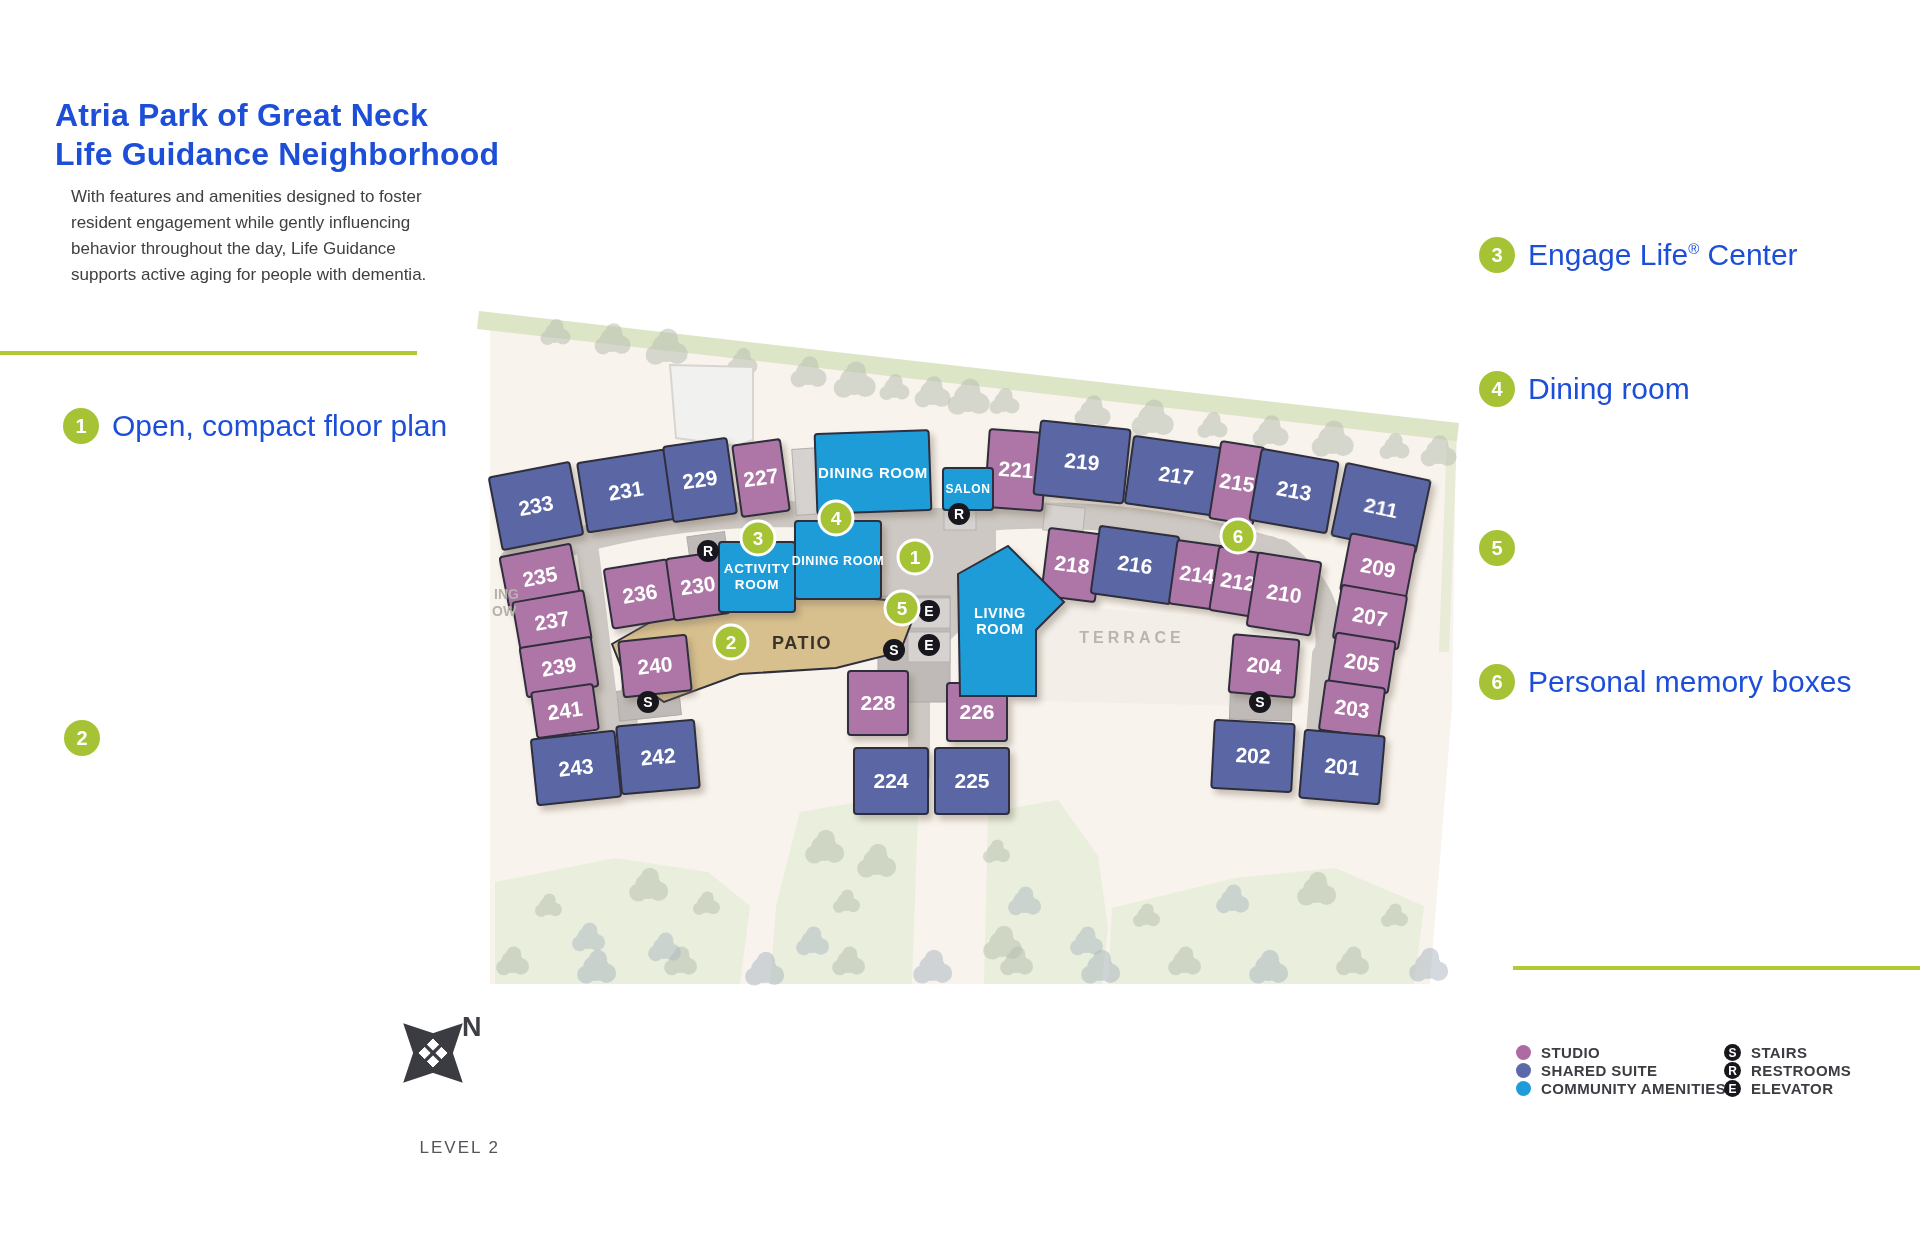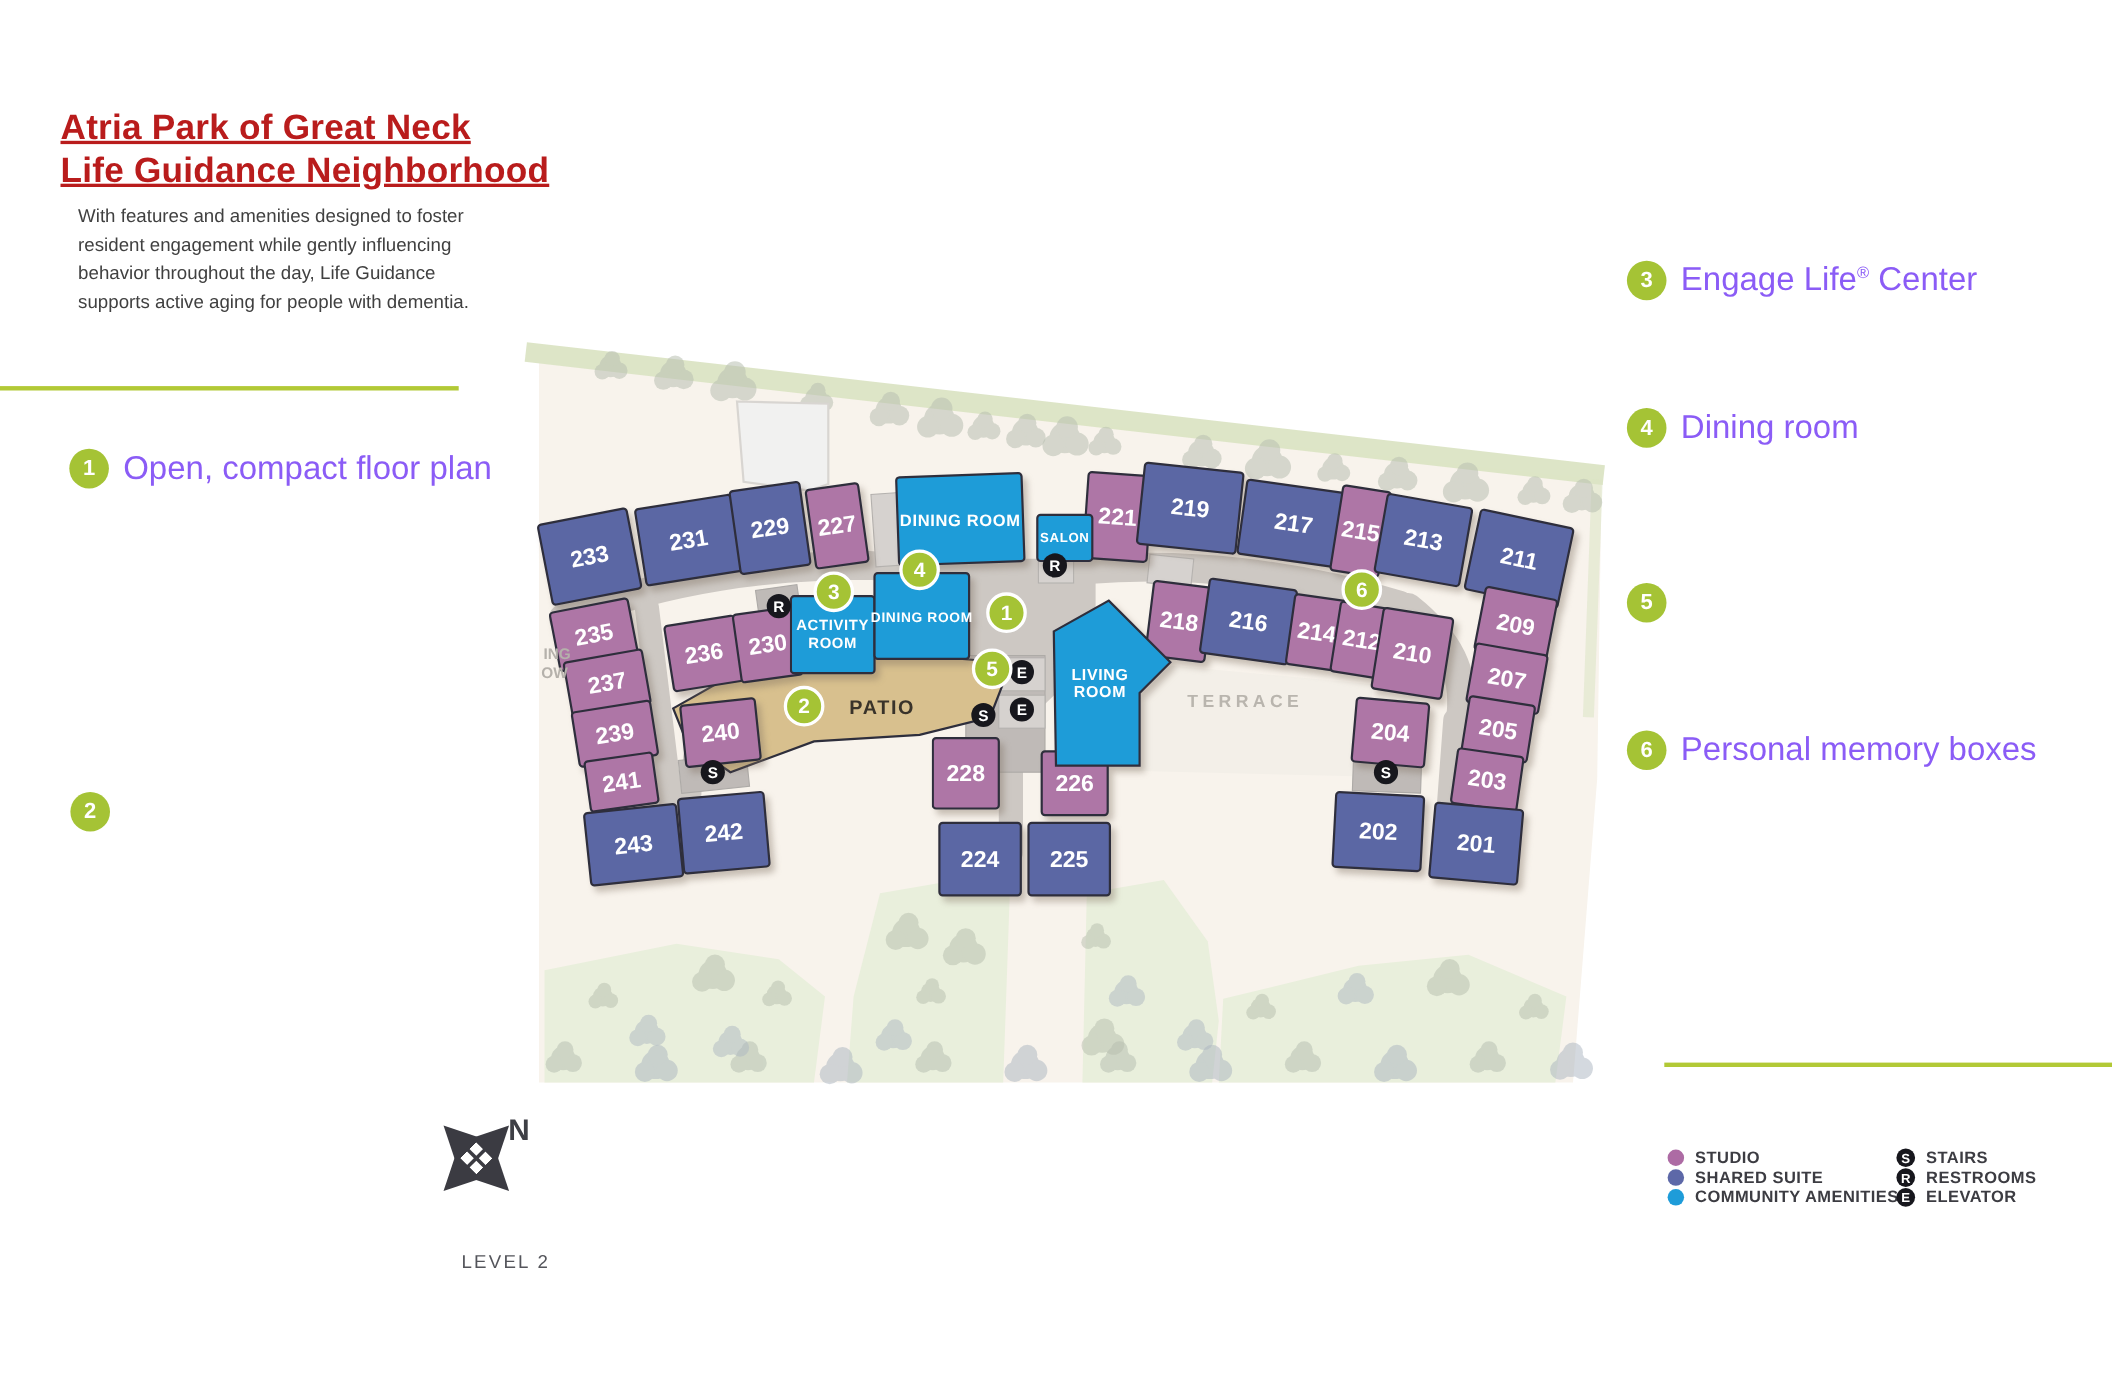--- a/index.html
+++ b/index.html
@@ -1,24 +1,24 @@
 <!DOCTYPE html>
 <html><head>
 <meta charset="utf-8">
 <style>
   html,body{margin:0;padding:0;}
   body{width:1920px;height:1252px;background:#fff;font-family:"Liberation Sans",sans-serif;position:relative;overflow:hidden;}
-  .title{position:absolute;left:55px;top:96px;font-size:32px;font-weight:700;color:#b91c1c;line-height:39px;letter-spacing:.2px;text-decoration:underline;}
+  .title{position:absolute;left:55px;top:96px;font-size:32px;font-weight:700;color:#1d4ed8;line-height:39px;letter-spacing:.2px;}
   .desc{position:absolute;left:71px;top:184px;width:356px;font-size:17px;color:#404040;line-height:26px;}
   .divider{position:absolute;height:4px;background:#b2c936;}
   #divider-left{left:0;top:351px;width:417px;}
   #divider-right{left:1513px;top:966px;width:407px;}
   .callout{position:absolute;display:flex;align-items:center;gap:13px;}
   .callout .num{flex:0 0 36px;width:36px;height:36px;border-radius:50%;background:#a5c335;color:#fff;font-weight:700;font-size:20px;display:flex;align-items:center;justify-content:center;}
-  .callout .lbl{font-size:30px;color:#8b5cf6;white-space:nowrap;}
+  .callout .lbl{font-size:30px;color:#1d4ed8;white-space:nowrap;}
   .callout sup{font-size:15px;vertical-align:super;line-height:0;}
   #plan{position:absolute;left:0;top:0;width:1920px;height:1252px;}
   .site{fill:#f8f3ec;}
   .siteband{stroke:#dbe4c4;stroke-width:18;fill:none;opacity:.95;}
   .siteband2{stroke:#dbe4c4;stroke-width:10;fill:none;opacity:.55;}
   .drive{fill:#f1f1f0;stroke:#d8d5d1;stroke-width:2;}
   .grass{fill:#e9efdc;}
   .terrace-bg{fill:#f3efe8;}
   .corridor{stroke:#cdc8c3;fill:none;stroke-linecap:round;}
   .plaza{fill:#cdc8c3;}

